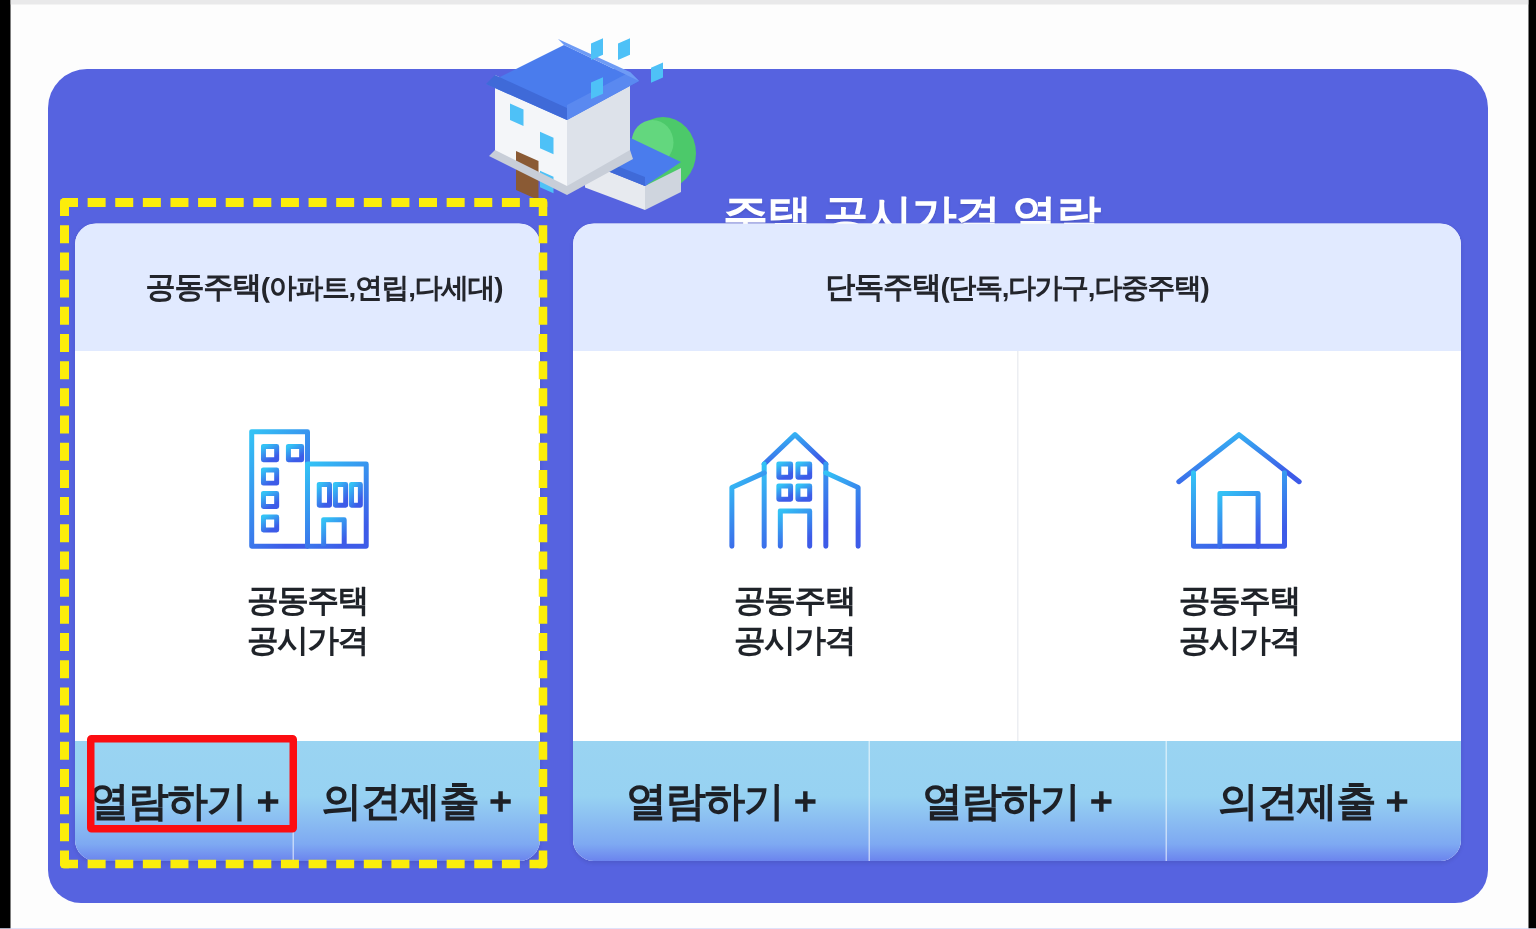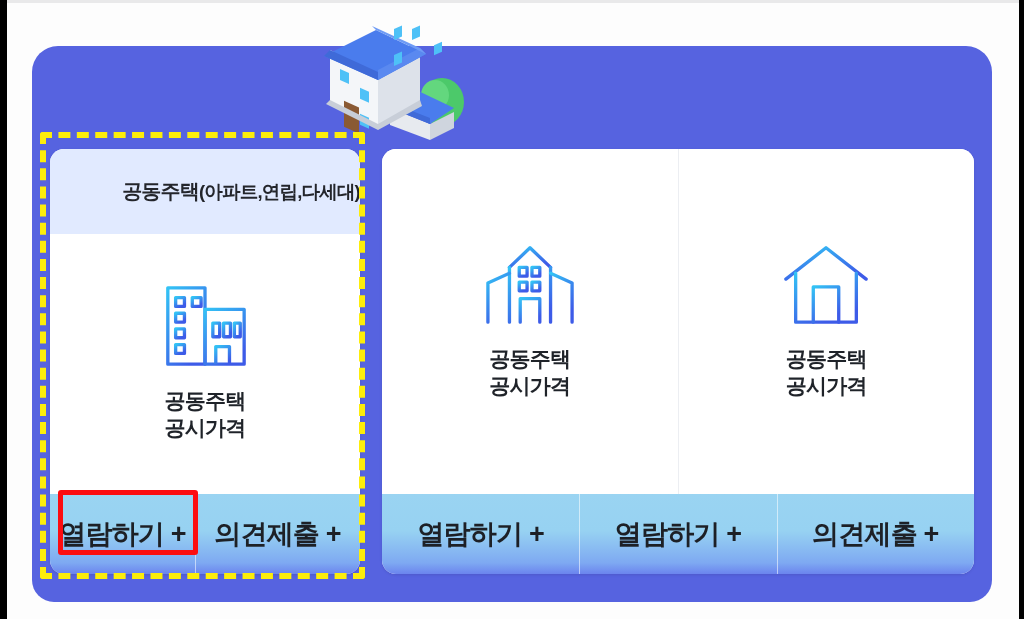--- a/index.html
+++ b/index.html
@@ -92,21 +92,21 @@
   .card.right { flex: 1; }
 
   .card-head {
     background: #e1eaff;
     height: 85px;
     display: flex;
     align-items: center;
     justify-content: center;
     box-sizing: border-box;
   }
-  .card.left .card-head { justify-content: flex-end; padding-left: 22px; }
+  .card.left .card-head { justify-content: center; padding-left: 22px; }
 
   .card-head-text {
     font-size: 20px;
     color: #23252b;
     white-space: nowrap;
     letter-spacing: -0.8px;
   }
   .card-head-text .strong { font-weight: 700; }
   .card-head-text .weak   { font-weight: 600; font-size: 18.5px; }
 
@@ -233,20 +233,21 @@
 
         <rect x="-118" y="78" width="8" height="11" fill="#4ec1f7" transform="skewY(-24) scale(-1,1)"></rect>
         <rect x="-100" y="70" width="8" height="11" fill="#4ec1f7" transform="skewY(-24) scale(-1,1)"></rect>
         <rect x="-100" y="96" width="8" height="11" fill="#4ec1f7" transform="skewY(-24) scale(-1,1)"></rect>
         <rect x="-140" y="104" width="8" height="10" fill="#4ec1f7" transform="skewY(-24) scale(-1,1)"></rect>
 
         <polygon points="24,104 76,130 120,106 118,100 76,124 28,100" fill="#c8ced8"></polygon>
       </g>
     </svg>
 
+    <div class="panel-title">주택 공시가격 열람</div>
 
     <div class="cards">
 
       <div class="card left">
         <div class="card-head">
           <div class="card-head-text">
             <span class="strong">공동주택</span><span class="weak">(아파트,연립,다세대)</span>
           </div>
         </div>
 
@@ -280,20 +281,25 @@
           </div>
         </div>
 
         <div class="card-actions">
           <div class="act">열람하기 +</div>
           <div class="act">의견제출 +</div>
         </div>
       </div>
 
       <div class="card right">
+        <div class="card-head">
+          <div class="card-head-text">
+            <span class="strong">단독주택</span><span class="weak">(단독,다가구,다중주택)</span>
+          </div>
+        </div>
 
         <div class="card-body">
           <div class="cell">
             <svg class="cell-icon" viewBox="0 0 110 94">
               <defs>
                 <linearGradient id="gb" x1="0" y1="0" x2="0.5" y2="1">
                   <stop offset="0%" stop-color="#33c3f5"></stop>
                   <stop offset="100%" stop-color="#3d5be8"></stop>
                 </linearGradient>
               </defs>

